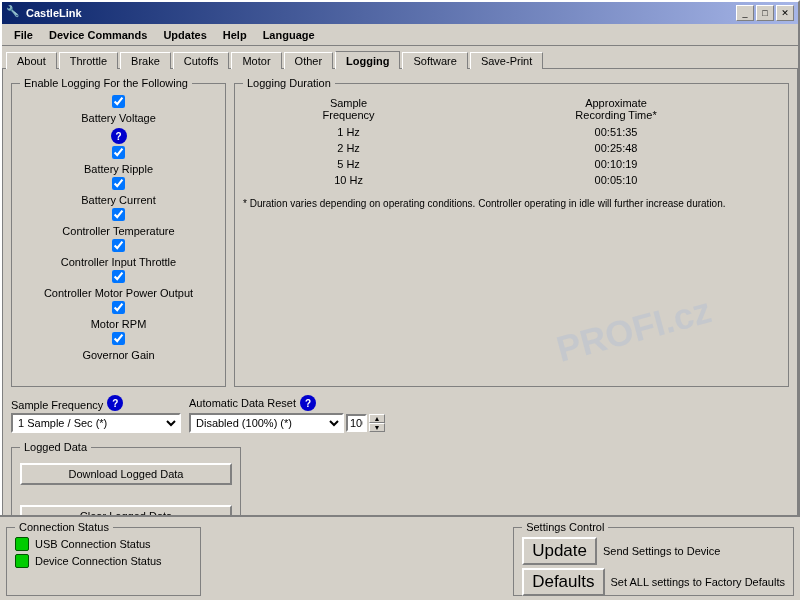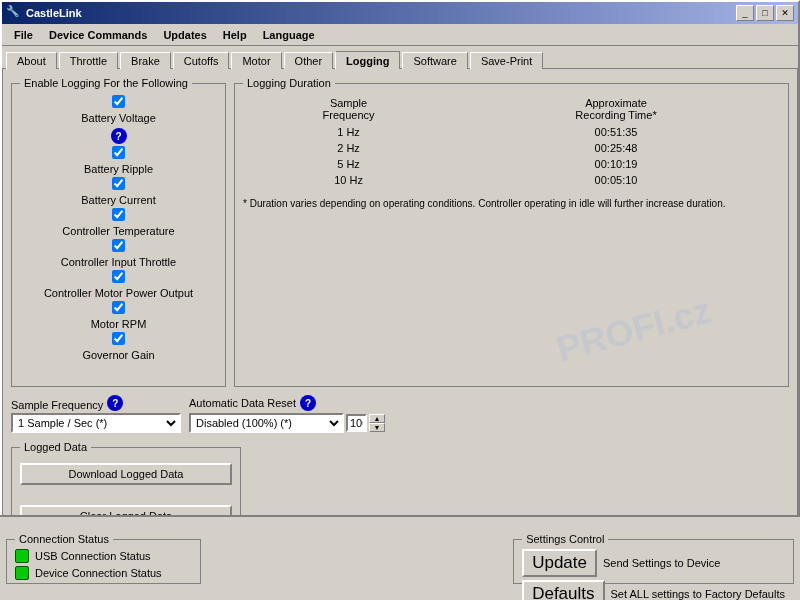--- a/index.html
+++ b/index.html
@@ -291,21 +291,21 @@
     
     .status-bar {
       position: absolute;
       bottom: 0;
       left: 0;
       right: 0;
       height: 85px;
       background: #d4d0c8;
       border-top: 2px solid #808080;
       display: flex;
-      padding: 16px 6px;
+      padding: 4px 6px;
       gap: 8px;
     }
     .status-row {
       display: flex;
       align-items: center;
       gap: 6px;
       margin-bottom: 3px;
     }
     .status-led {
       width: 14px;

